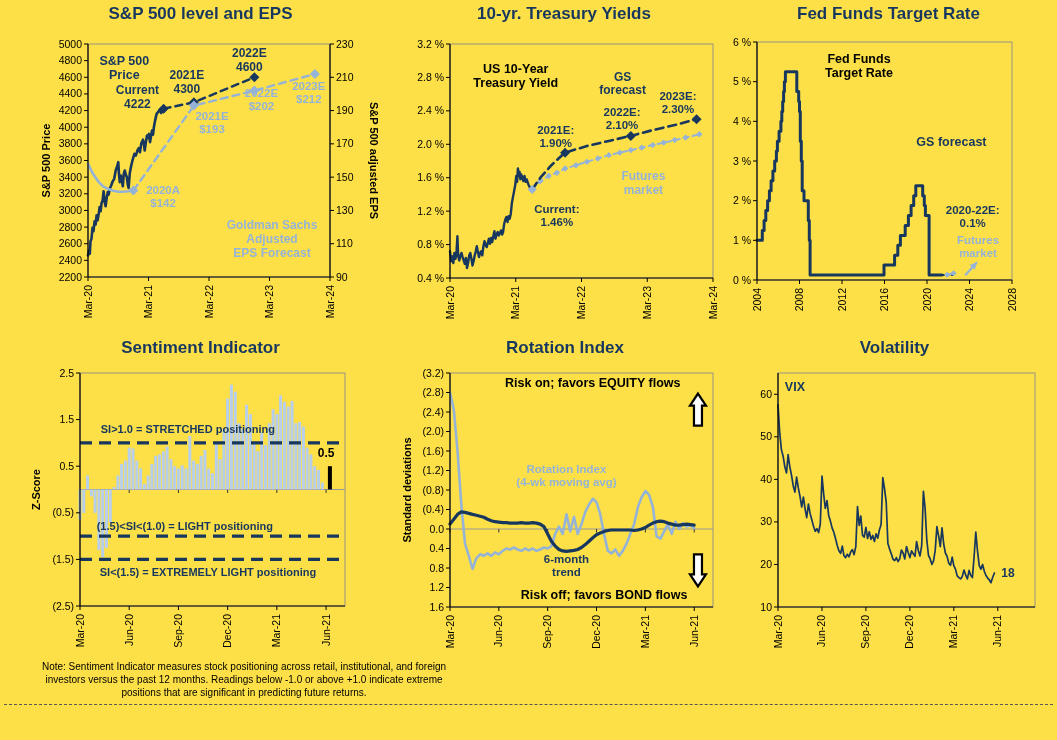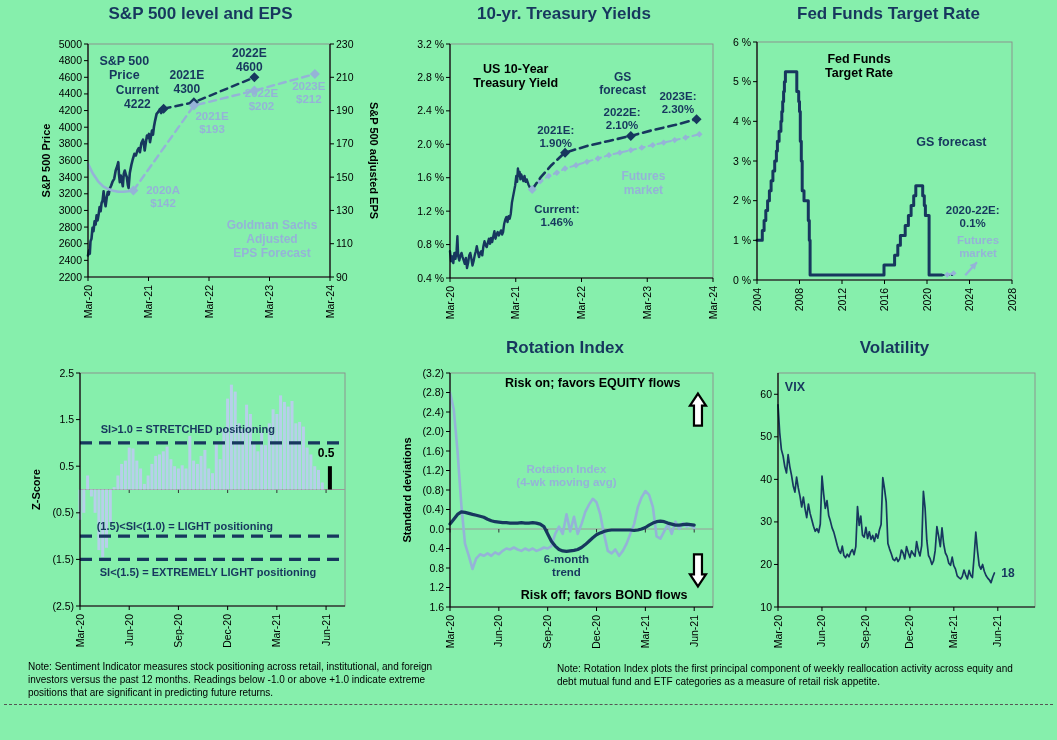--- a/index.html
+++ b/index.html
@@ -1,30 +1,31 @@
 <!DOCTYPE html>
 <html><head>
 <meta charset="utf-8">
 <style>
   html,body{margin:0;padding:0;background:#ffffff;}
   body{width:1057px;height:740px;font-family:"Liberation Sans",sans-serif;}
-  .page{position:relative;width:1057px;height:740px;background:#86efac;overflow:hidden;}
+  .page{position:relative;width:1057px;height:740px;background:#fde047;overflow:hidden;}
   .chart-title{position:absolute;text-align:center;font-size:17px;font-weight:bold;color:#17375E;letter-spacing:0px;}
   .chart-svg{position:absolute;}
   .footnote{position:absolute;font-size:10px;line-height:1.3;color:#000;}
   .separator{position:absolute;border-top:1px dashed #555;height:0;}
   .source-line{position:absolute;font-size:10.5px;color:#000;}
 </style>
 </head>
 <body>
 
 <div class="page">
   <div class="chart-title" style="left:8px;top:4px;width:385px;">S&amp;P 500 level and EPS</div>
   <div class="chart-title" style="left:399px;top:4px;width:330px;">10-yr. Treasury Yields</div>
   <div class="chart-title" style="left:722px;top:4px;width:333px;">Fed Funds Target Rate</div>
+  <div class="chart-title" style="left:8px;top:338px;width:385px;">Sentiment Indicator</div>
   <div class="chart-title" style="left:400px;top:338px;width:330px;">Rotation Index</div>
   <div class="chart-title" style="left:736px;top:338px;width:317px;">Volatility</div>
 
   <svg class="chart-svg" style="left:8px;top:30px;" width="385" height="302">
       <rect x="80" y="14" width="242" height="233" fill="none" stroke="#8c8c8c" stroke-width="0.9"></rect>
       <path d="M80.0,225.5 L81.0,220.4 L81.8,223.7 L82.5,211.2 L83.5,208.7 L84.5,197.9 L85.5,201.2 L86.6,191.2 L87.6,194.6 L88.6,185.4 L89.6,190.4 L90.6,184.6 L91.6,177.1 L92.6,181.3 L93.6,172.9 L94.6,170.4 L95.6,161.3 L96.6,171.3 L97.6,176.3 L98.7,167.9 L99.7,162.1 L100.7,164.6 L101.7,158.8 L103.2,155.5 L104.7,151.3 L106.2,148.8 L107.7,140.5 L109.2,136.3 L110.3,132.2 L111.0,144.6 L111.8,152.1 L112.8,145.5 L113.8,150.5 L114.8,156.3 L115.8,143.8 L116.8,140.5 L117.8,144.6 L118.8,147.1 L119.8,154.6 L120.6,158.0 L121.8,143.0 L123.4,134.7 L124.9,128.8 L126.4,123.8 L127.9,125.5 L129.4,120.5 L130.9,118.0 L131.9,122.2 L133.4,113.0 L135.0,109.7 L136.0,114.7 L136.7,120.5 L138.0,111.4 L139.0,105.5 L140.0,108.0 L141.0,103.9 L142.0,112.2 L143.0,106.4 L144.0,100.5 L145.0,104.7 L146.0,96.4 L147.1,90.6 L148.6,83.9 L150.1,82.2 L151.6,79.7 L153.1,83.1 L154.6,80.6 L155.6,78.7" fill="none" stroke="#17375E" stroke-width="2.6" stroke-linejoin="round" stroke-linecap="round"></path>
       <path d="M80.0,133.8 L85.0,143.8 L90.1,151.3 L95.1,156.3 L100.2,159.1 L105.2,160.8 L110.3,161.8 L115.3,161.8 L120.3,161.3 L125.4,160.5" fill="none" stroke="#95B3D7" stroke-width="2.6" stroke-linejoin="round" stroke-linecap="round"></path>
       <path d="M155.6,78.7 L185.9,72.3 L246.4,47.3" fill="none" stroke="#17375E" stroke-width="2.4" stroke-linejoin="round" stroke-linecap="round" stroke-dasharray="7,5"></path>
       <path d="M155.625,73.74071428571428 L160.625,78.74071428571428 L155.625,83.74071428571428 L150.625,78.74071428571428 Z" fill="#17375E"></path>
       <path d="M185.875,67.25 L190.875,72.25 L185.875,77.25 L180.875,72.25 Z" fill="#17375E"></path>
@@ -406,16 +407,15 @@
       <line x1="169.88157894736844" y1="247" x2="169.88157894736844" y2="251" stroke="#000" stroke-width="1"></line>
       <text x="173.38157894736844" y="255" font-size="10.5" font-family="&quot;Liberation Sans&quot;, sans-serif" fill="#000" text-anchor="end" font-weight="normal" transform="rotate(-90 173.38157894736844 255)">Dec-20</text>
       <line x1="213.8421052631579" y1="247" x2="213.8421052631579" y2="251" stroke="#000" stroke-width="1"></line>
       <text x="217.3421052631579" y="255" font-size="10.5" font-family="&quot;Liberation Sans&quot;, sans-serif" fill="#000" text-anchor="end" font-weight="normal" transform="rotate(-90 217.3421052631579 255)">Mar-21</text>
       <line x1="257.8026315789474" y1="247" x2="257.8026315789474" y2="251" stroke="#000" stroke-width="1"></line>
       <text x="261.3026315789474" y="255" font-size="10.5" font-family="&quot;Liberation Sans&quot;, sans-serif" fill="#000" text-anchor="end" font-weight="normal" transform="rotate(-90 261.3026315789474 255)">Jun-21</text>
       <text x="54.9078947368421" y="30.989545454545464" text-anchor="middle" font-size="12.5" font-weight="bold" fill="#17375E" font-family="&quot;Liberation Sans&quot;, sans-serif"><tspan x="54.9078947368421" dy="0">VIX</tspan></text>
       <text x="267.9473684210526" y="217.16363636363633" text-anchor="middle" font-size="12" font-weight="bold" fill="#17375E" font-family="&quot;Liberation Sans&quot;, sans-serif"><tspan x="267.9473684210526" dy="0">18</tspan></text>
     </svg>
 
-  <div class="footnote" style="left:28px;top:660px;width:432px;">Note: Sentiment Indicator measures stock positioning across retail, institutional, and foreign investors versus the past 12 months. Readings below -1.0 or above +1.0 indicate extreme positions that are significant in predicting future returns.</div>
-  <div class="footnote" style="left:557px;top:662px;width:478px;">Note: Rotation Index plots the first principal component of weekly reallocation activity across equity and debt mutual fund and ETF categories as a measure of retail risk appetite.</div>
+  <div class="footnote" style="left:28px;top:660px;width:432px;text-align:center;">Note: Sentiment Indicator measures stock positioning across retail, institutional, and foreign investors versus the past 12 months. Readings below -1.0 or above +1.0 indicate extreme positions that are significant in predicting future returns.</div>
   <div class="separator" style="left:4px;top:704px;width:1049px;"></div>
 </div>
 
 </body></html>

